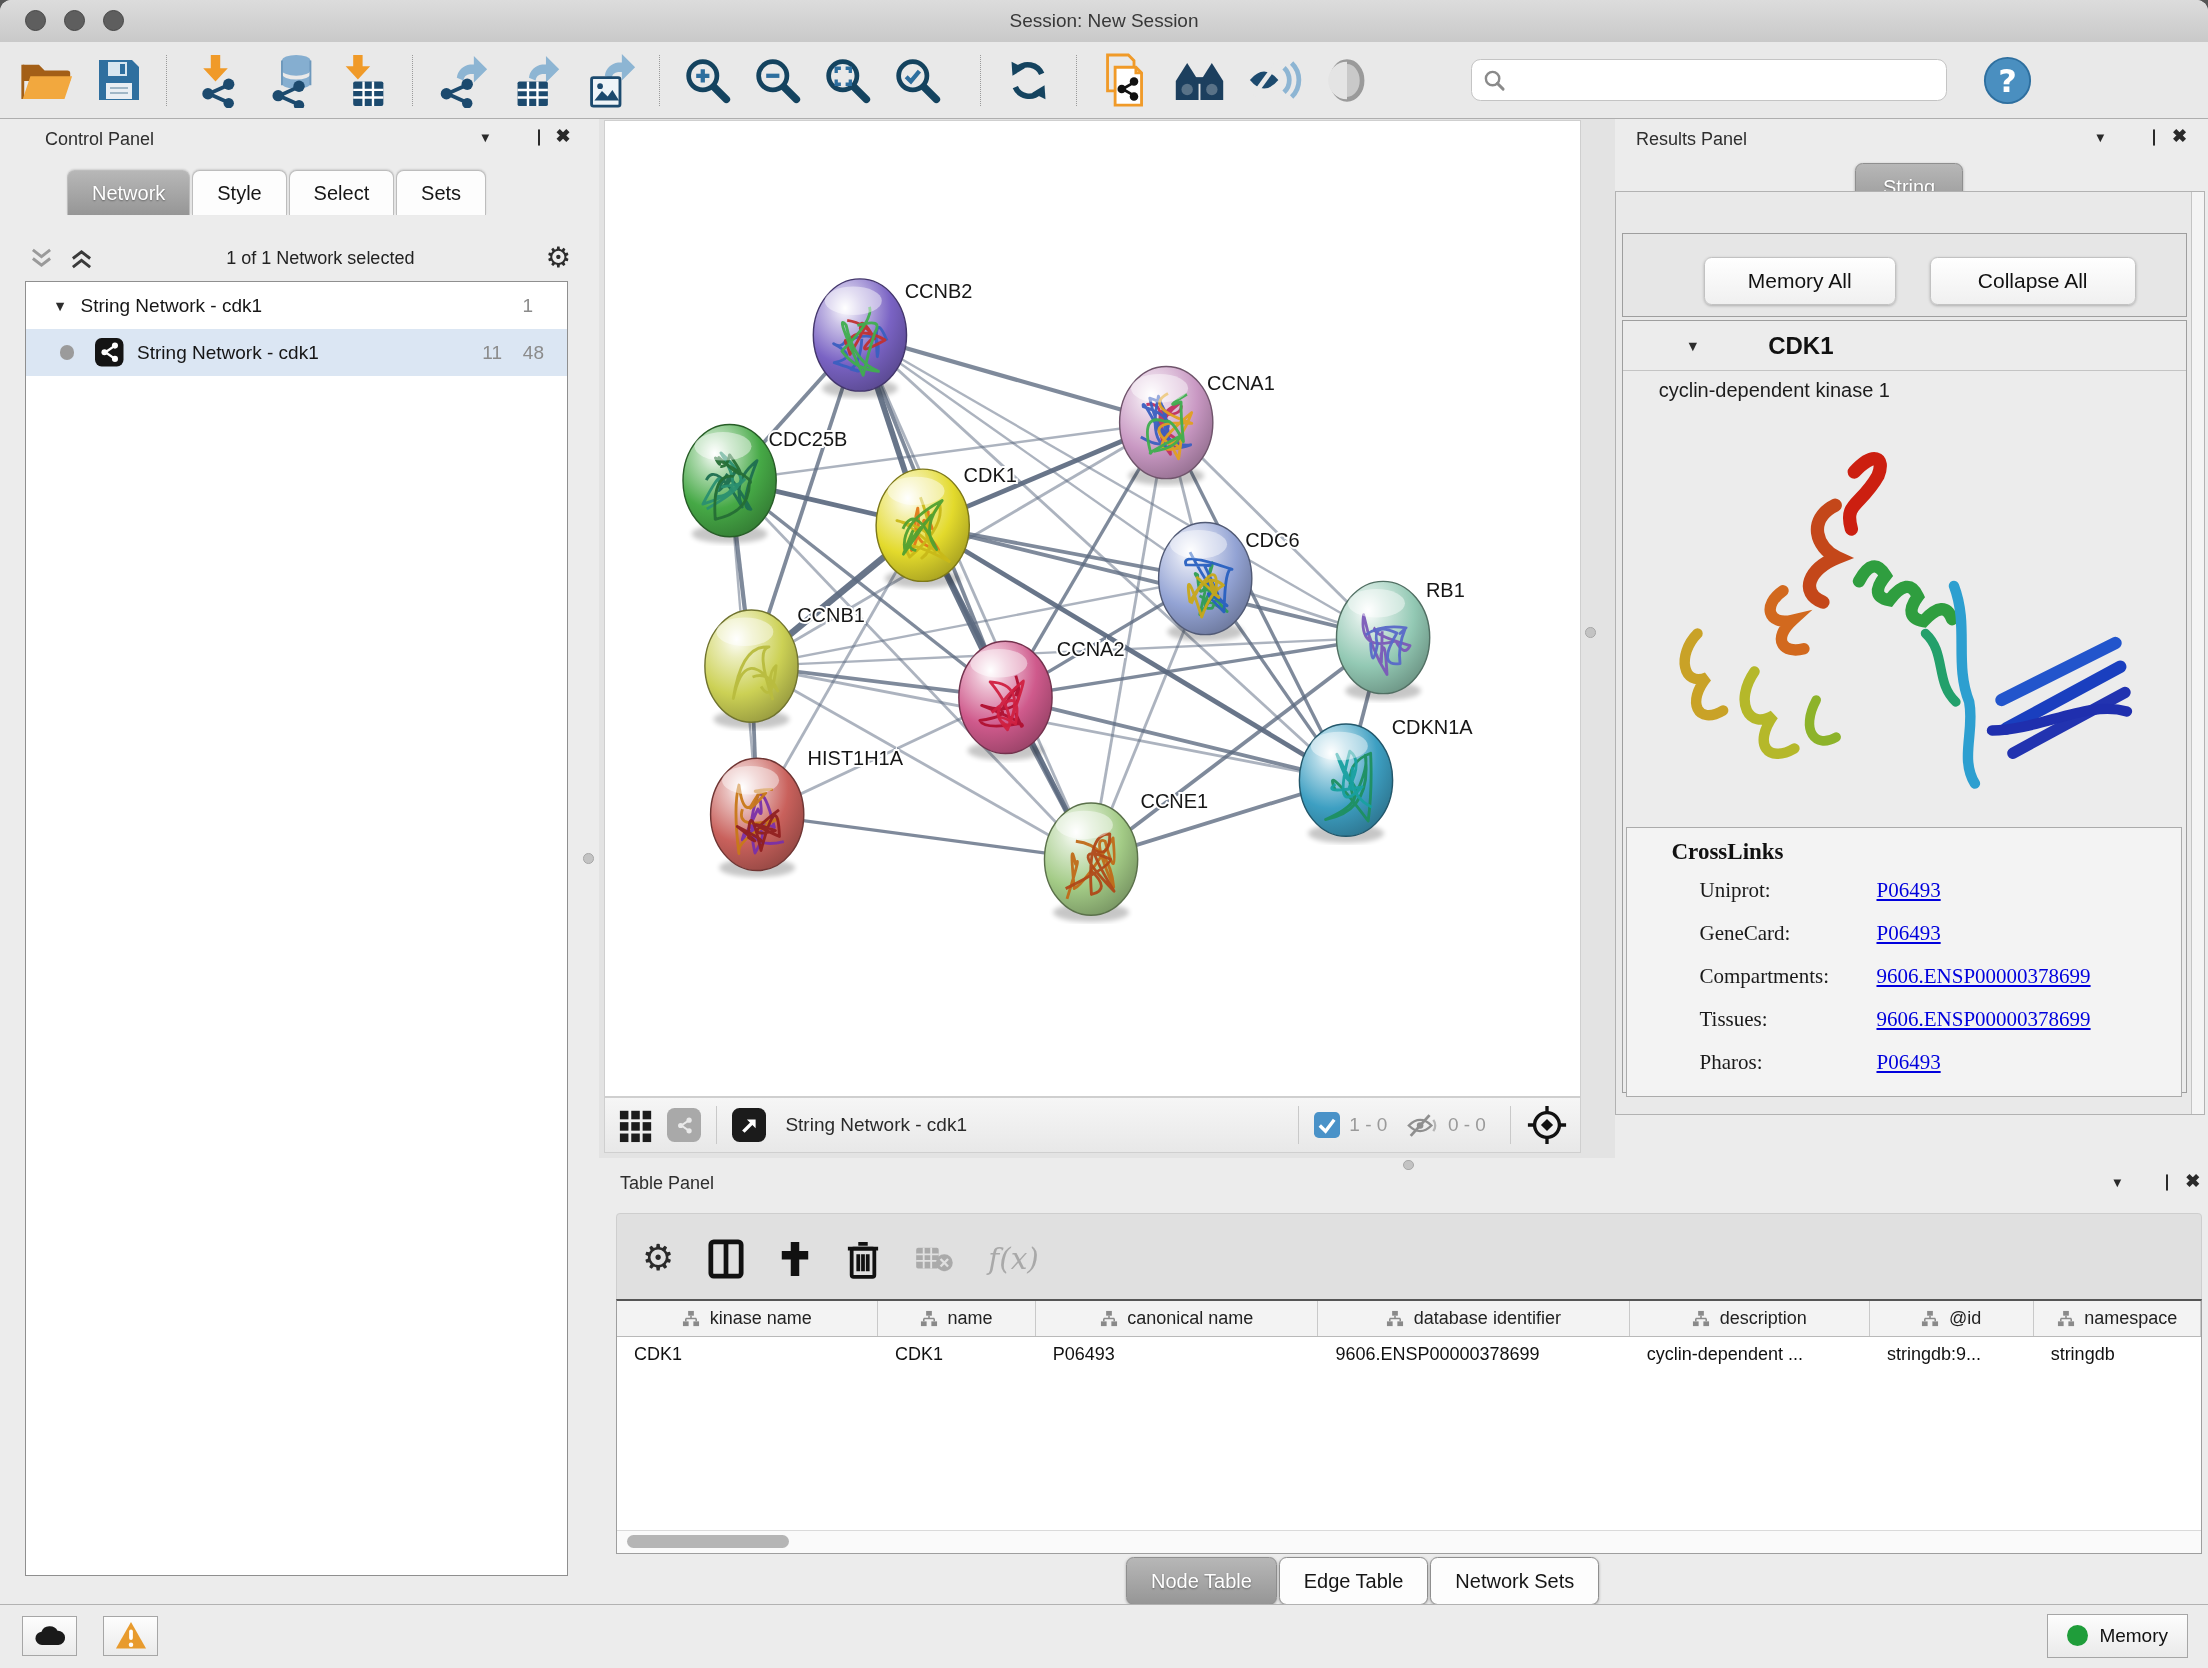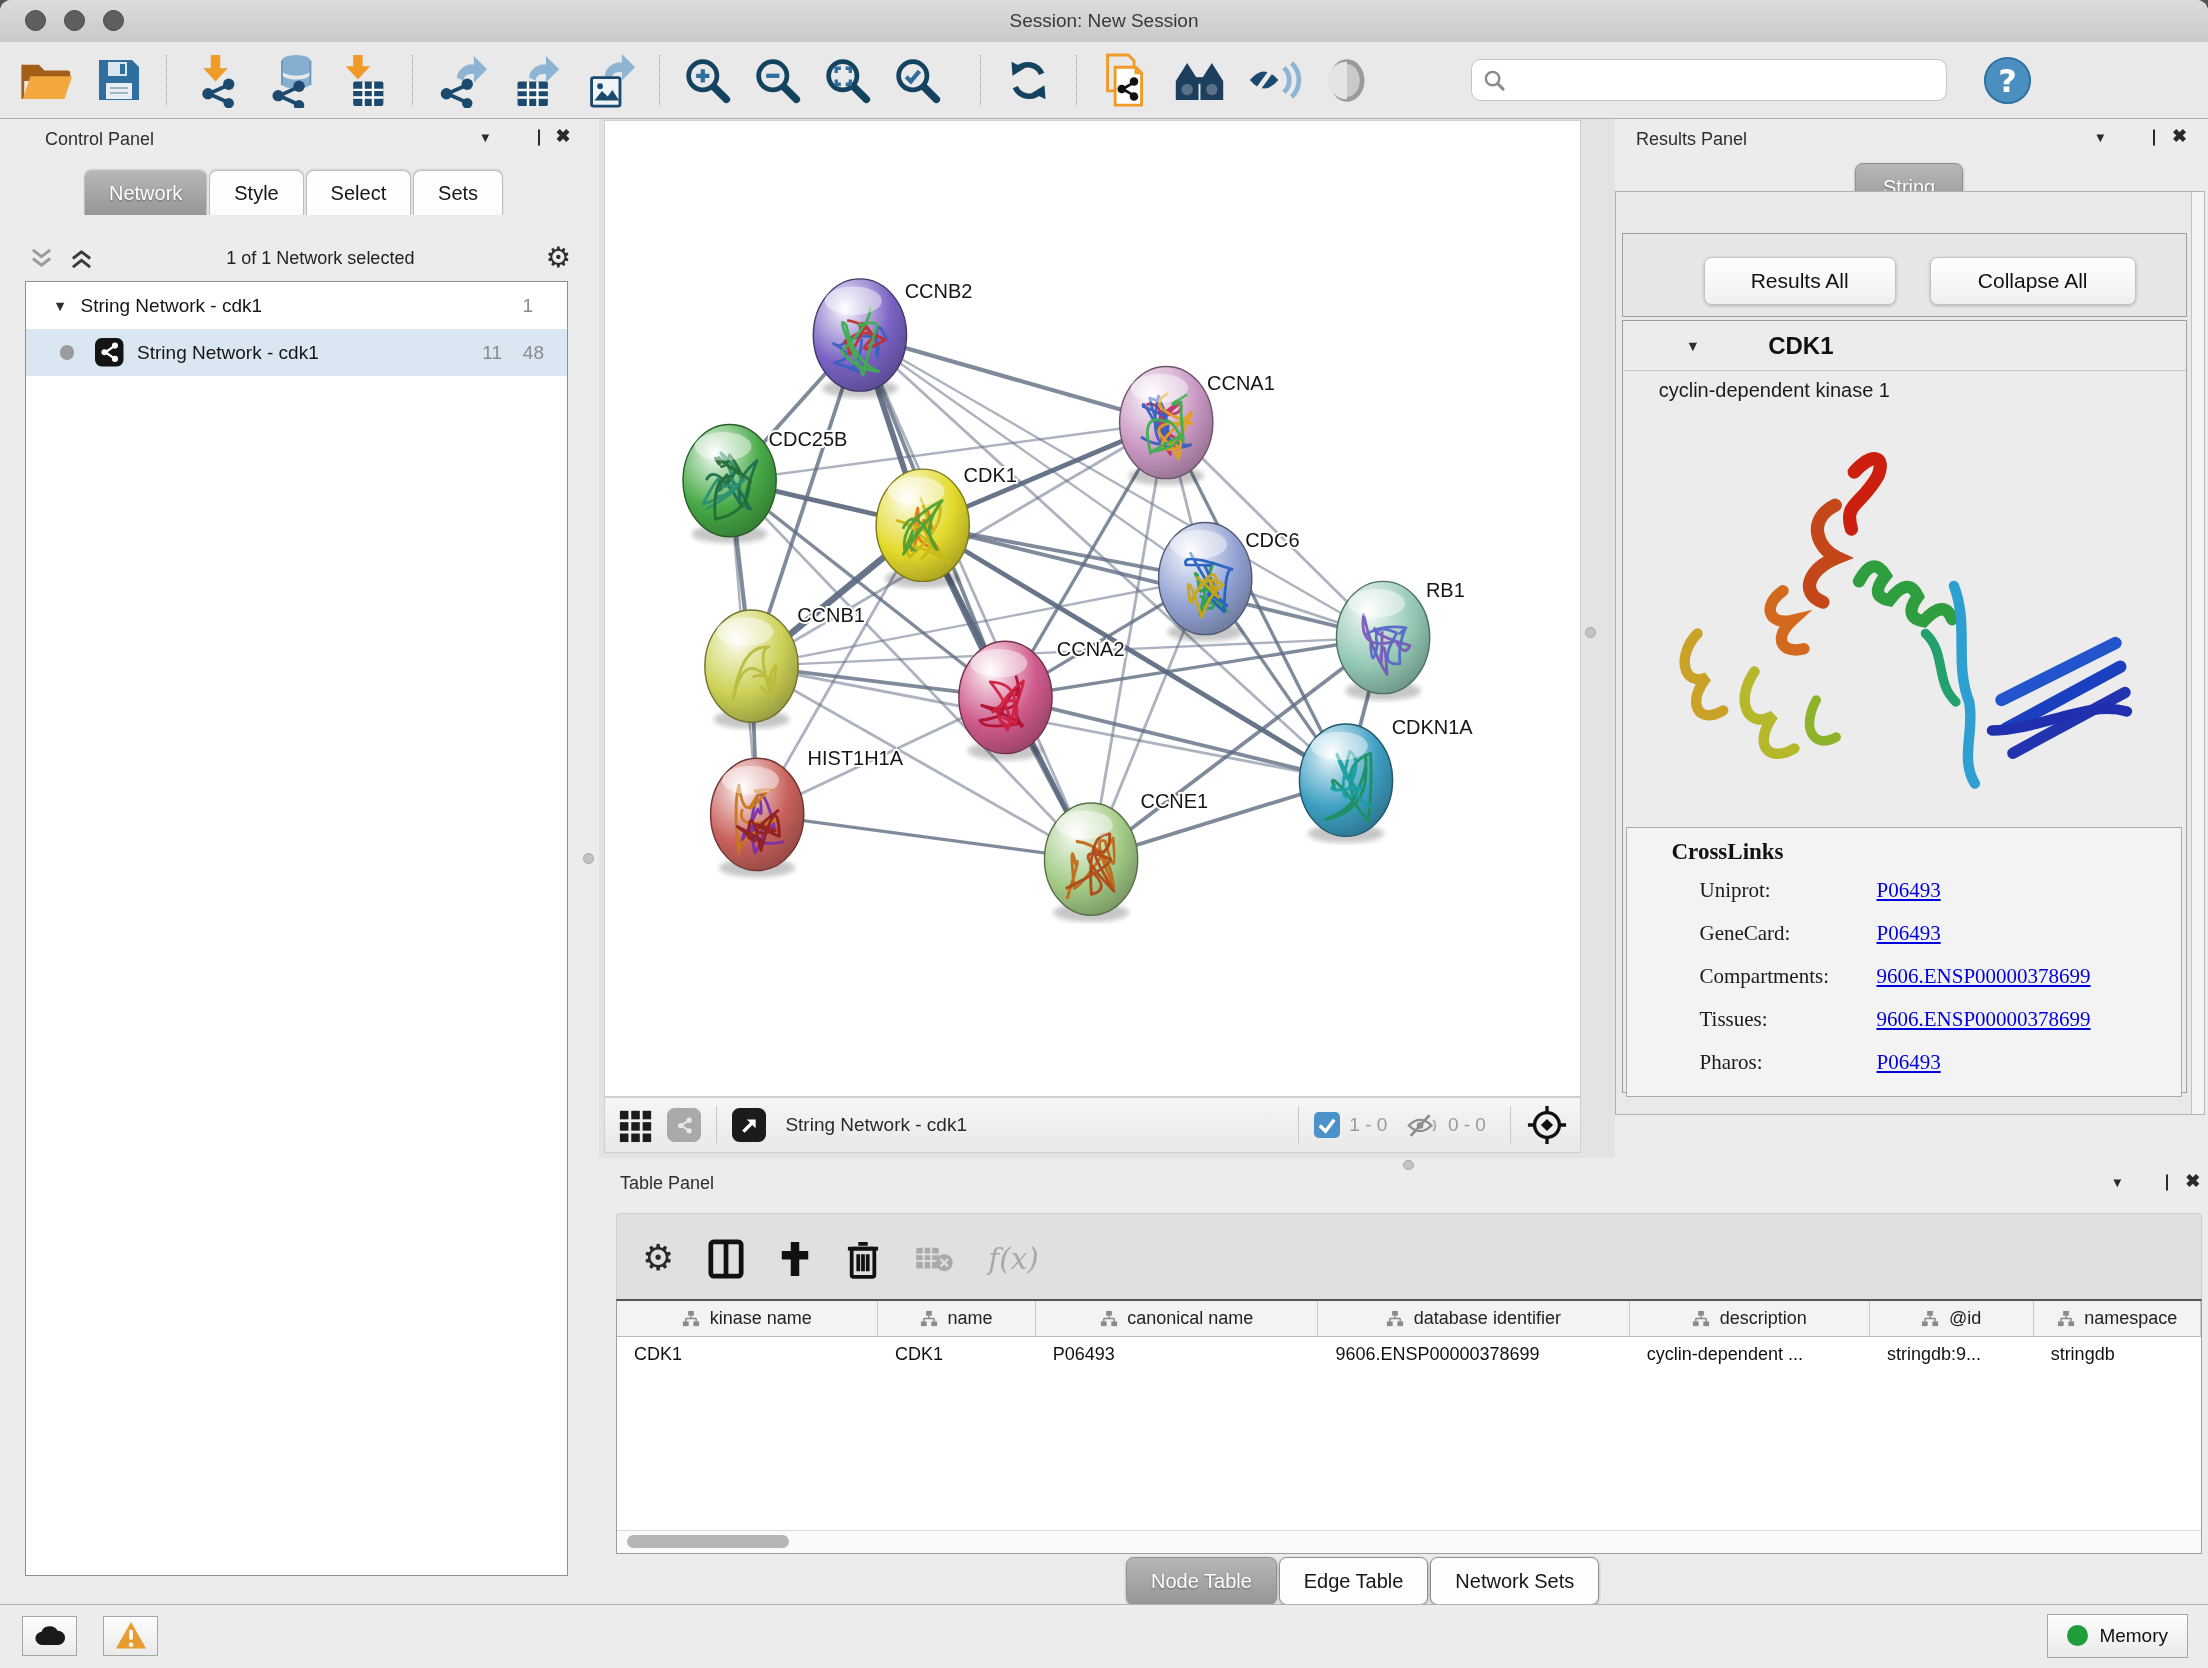--- a/index.html
+++ b/index.html
@@ -26,21 +26,21 @@
   .hicon{position:absolute;top:8.6px;color:#2a2a2a;font-size:13.3px;line-height:19px;}
   .hbox{width:14.3px;height:14.3px;border:1.9px solid #2a2a2a;border-radius:1.9px;box-sizing:border-box;margin-top:1.9px;}
   .hx{font-size:18px;font-weight:bold;line-height:17px;}
   .tab{height:44px;padding:0 24px;font-size:20px;display:flex;align-items:center;background:#fdfdfd;
     border:1px solid #bdbdbd;border-bottom:none;border-radius:7.6px 7.6px 0 0;margin-right:1.9px;color:#161616;
     box-shadow:0 -1px 1.9px rgba(0,0,0,.12);}
   .tab.active{background:linear-gradient(#b7b7b7,#969696);color:#fff;text-shadow:0 1px 1.9px rgba(0,0,0,.4);}
   .rtab{border-radius:7.6px;border:1px solid #8f8f8f;height:46px;box-shadow:0 1px 2.9px rgba(0,0,0,.3);}
   
   #control-panel{position:absolute;left:0;top:119px;width:599px;height:1485px;background:#ececec;}
-  .cp-tabs{position:absolute;left:84px;top:51px;display:flex;}
+  .cp-tabs{position:absolute;left:67px;top:51px;display:flex;}
   .cp-subbar{position:absolute;left:0;right:0;top:119px;height:40px;display:flex;align-items:center;padding:0 28px;box-sizing:border-box;}
   .cp-subbar .seltext{flex:1;text-align:center;font-size:18px;color:#222;}
   .gear{font-family:"DejaVu Sans",sans-serif;font-size:28.5px;color:#2d2d2d;line-height:28.5px;}
   .cp-tree{position:absolute;left:25px;top:162px;width:543px;height:1295px;background:#fff;
     border:1.9px solid #8f8f8f;box-sizing:border-box;overflow:hidden;}
   .trow{position:relative;height:47px;display:flex;align-items:center;font-size:19px;color:#161616;}
   .trow.sel{background:#dbe6f3;}
   .tri{font-size:14.3px;color:#2d2d2d;margin:0 13.3px 0 27px;}
   .dot{width:14.3px;height:14.3px;border-radius:50%;background:#9b9b9b;margin:0 0 0 34px;}
   .cnt{position:absolute;color:#8b8b8b;font-size:19px;}
@@ -576,21 +576,21 @@
   <div id="results-panel">
     <div class="phead">
       <span class="ptitle" style="left:21px">Results Panel</span>
       <span class="hicon" style="right:101px">▼</span>
       <span class="hicon" style="right:53px"><span class="hbox"></span></span>
       <span class="hicon hx" style="right:21px">✖</span>
     </div>
     <div class="tab active rtab" style="position:absolute;left:240px;top:44px;padding:0 27px">String</div>
     <div class="rp-outer">
       <div class="rp-buttons">
-        <div class="btn" style="left:81px;width:190px">Results All</div>
+        <div class="btn" style="left:81px;width:190px">Memory All</div>
         <div class="btn" style="left:307px;width:204px">Collapse All</div>
       </div>
       <div class="rp-section">
         <div class="sec-head">
           <span class="tri">▼</span>
           <span class="sec-gene">CDK1</span>
         </div>
         <div class="sec-desc">cyclin-dependent kinase 1</div>
         <div class="sec-img">
           <svg width="533" height="418" viewBox="0 0 560 440" style="position:absolute;left:17px;top:5.7px">

